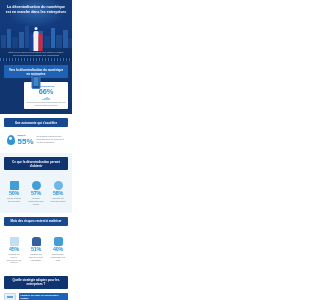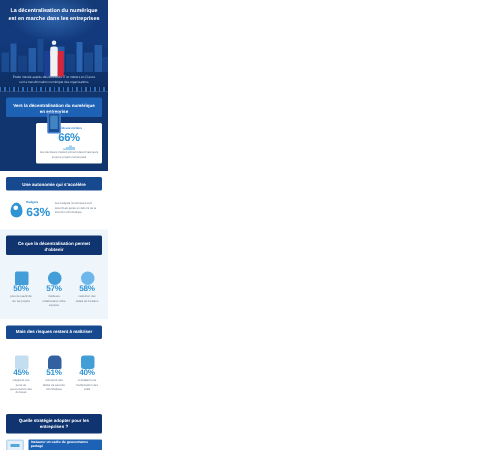--- a/index.html
+++ b/index.html
@@ -182,21 +182,21 @@
       <div class="phone"></div>
     </div>
   </div>
 
   <div class="sec white">
     <div class="banner">Une autonomie qui s'accélère</div>
     <div class="row63">
       <div class="pin"></div>
       <div>
         <div class="kicker">Budgets</div>
-        <div class="big">63%</div>
+        <div class="big">55%</div>
       </div>
       <div class="txt">des budgets numériques sont désormais gérés en dehors de la direction informatique</div>
     </div>
   </div>
 
   <div class="sec pale">
     <div class="banner alt">Ce que la décentralisation permet d'obtenir</div>
     <div class="cards3">
 
       <div class="card clear">

